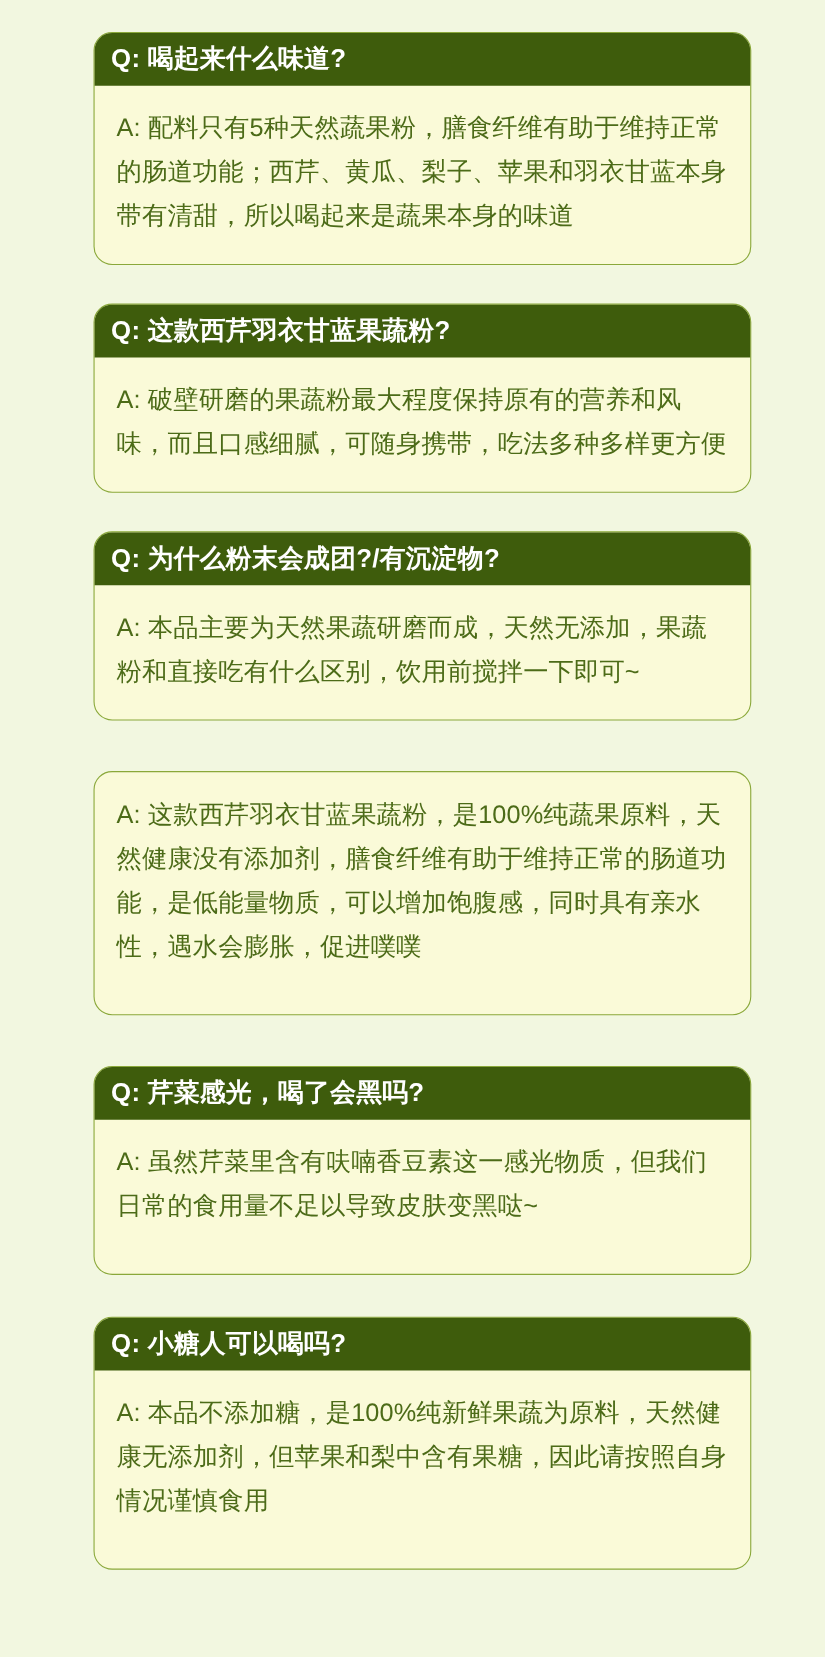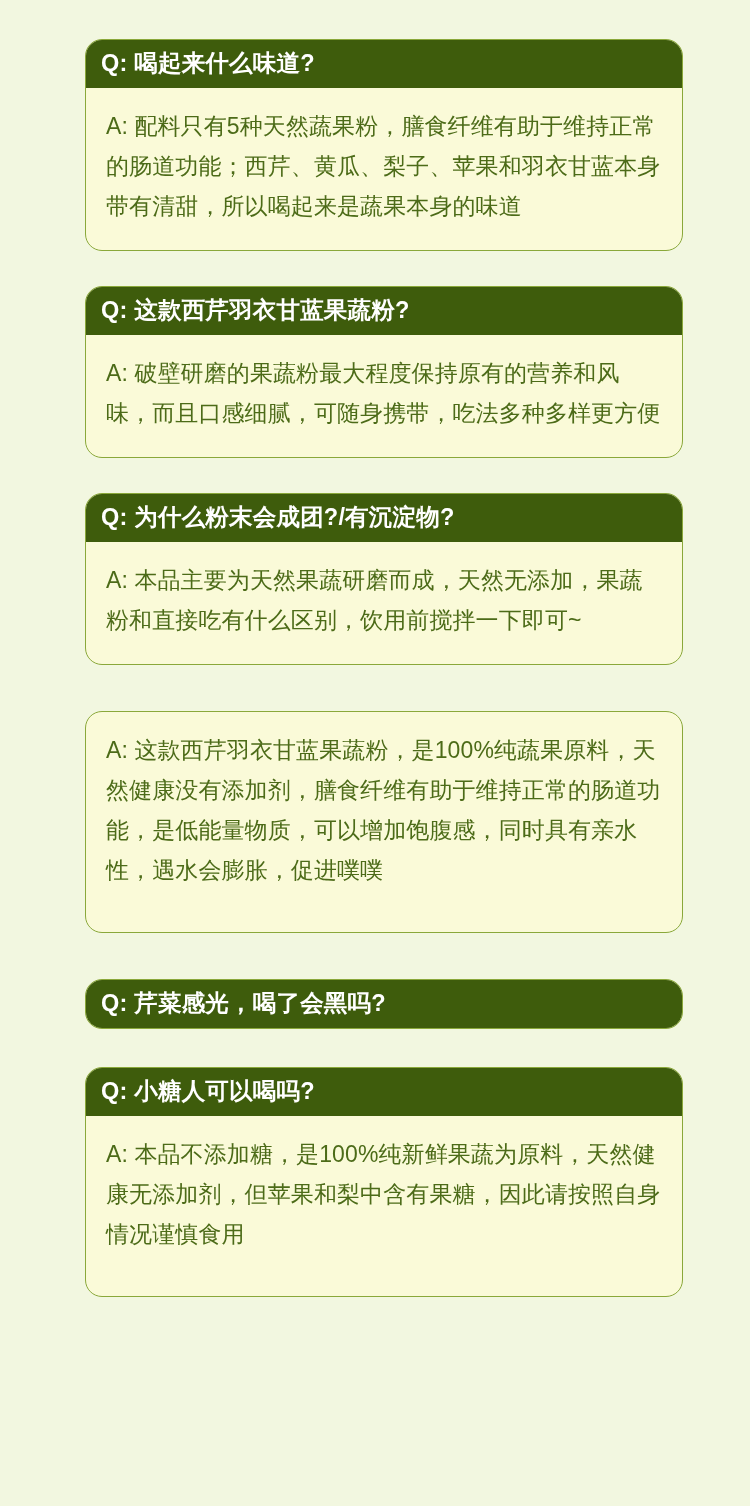--- a/index.html
+++ b/index.html
@@ -11,21 +11,21 @@
     height: 1506px;
     background: #f2f7e0;
     font-family: "Liberation Sans", "DejaVu Sans", sans-serif;
     overflow: hidden;
   }
   #faq-page {
     position: relative;
     width: 750px;
     height: 1176px;
     box-sizing: border-box;
-    padding: 39px 67px 0 85px;
+    padding: 29px 67px 0 85px;
   }
   .faq-card {
     width: 598px;
     box-sizing: border-box;
     border: 1px solid #8aa83a;
     border-radius: 17px;
     background: #fafad8;
     overflow: hidden;
     margin-bottom: 35px;
   }
@@ -81,20 +81,21 @@
     <div class="faq-question">Q: 为什么粉末会成团?/有沉淀物?</div>
     <div class="faq-answer">A: 本品主要为天然果蔬研磨而成，天然无添加，果蔬粉和直接吃有什么区别，饮用前搅拌一下即可~</div>
   </div>
 
   <div class="faq-card gap-lg">
     <div class="faq-answer pad-tall">A: 这款西芹羽衣甘蓝果蔬粉，是100%纯蔬果原料，天然健康没有添加剂，膳食纤维有助于维持正常的肠道功能，是低能量物质，可以增加饱腹感，同时具有亲水性，遇水会膨胀，促进噗噗</div>
   </div>
 
   <div class="faq-card gap-xl">
     <div class="faq-question">Q: 芹菜感光，喝了会黑吗?</div>
+    <div class="faq-answer pad-tall">A: 虽然芹菜里含有呋喃香豆素这一感光物质，但我们日常的食用量不足以导致皮肤变黑哒~</div>
   </div>
 
   <div class="faq-card">
     <div class="faq-question">Q: 小糖人可以喝吗?</div>
     <div class="faq-answer pad-tall">A: 本品不添加糖，是100%纯新鲜果蔬为原料，天然健康无添加剂，但苹果和梨中含有果糖，因此请按照自身情况谨慎食用</div>
   </div>
 
 </div>
 
 </body></html>

